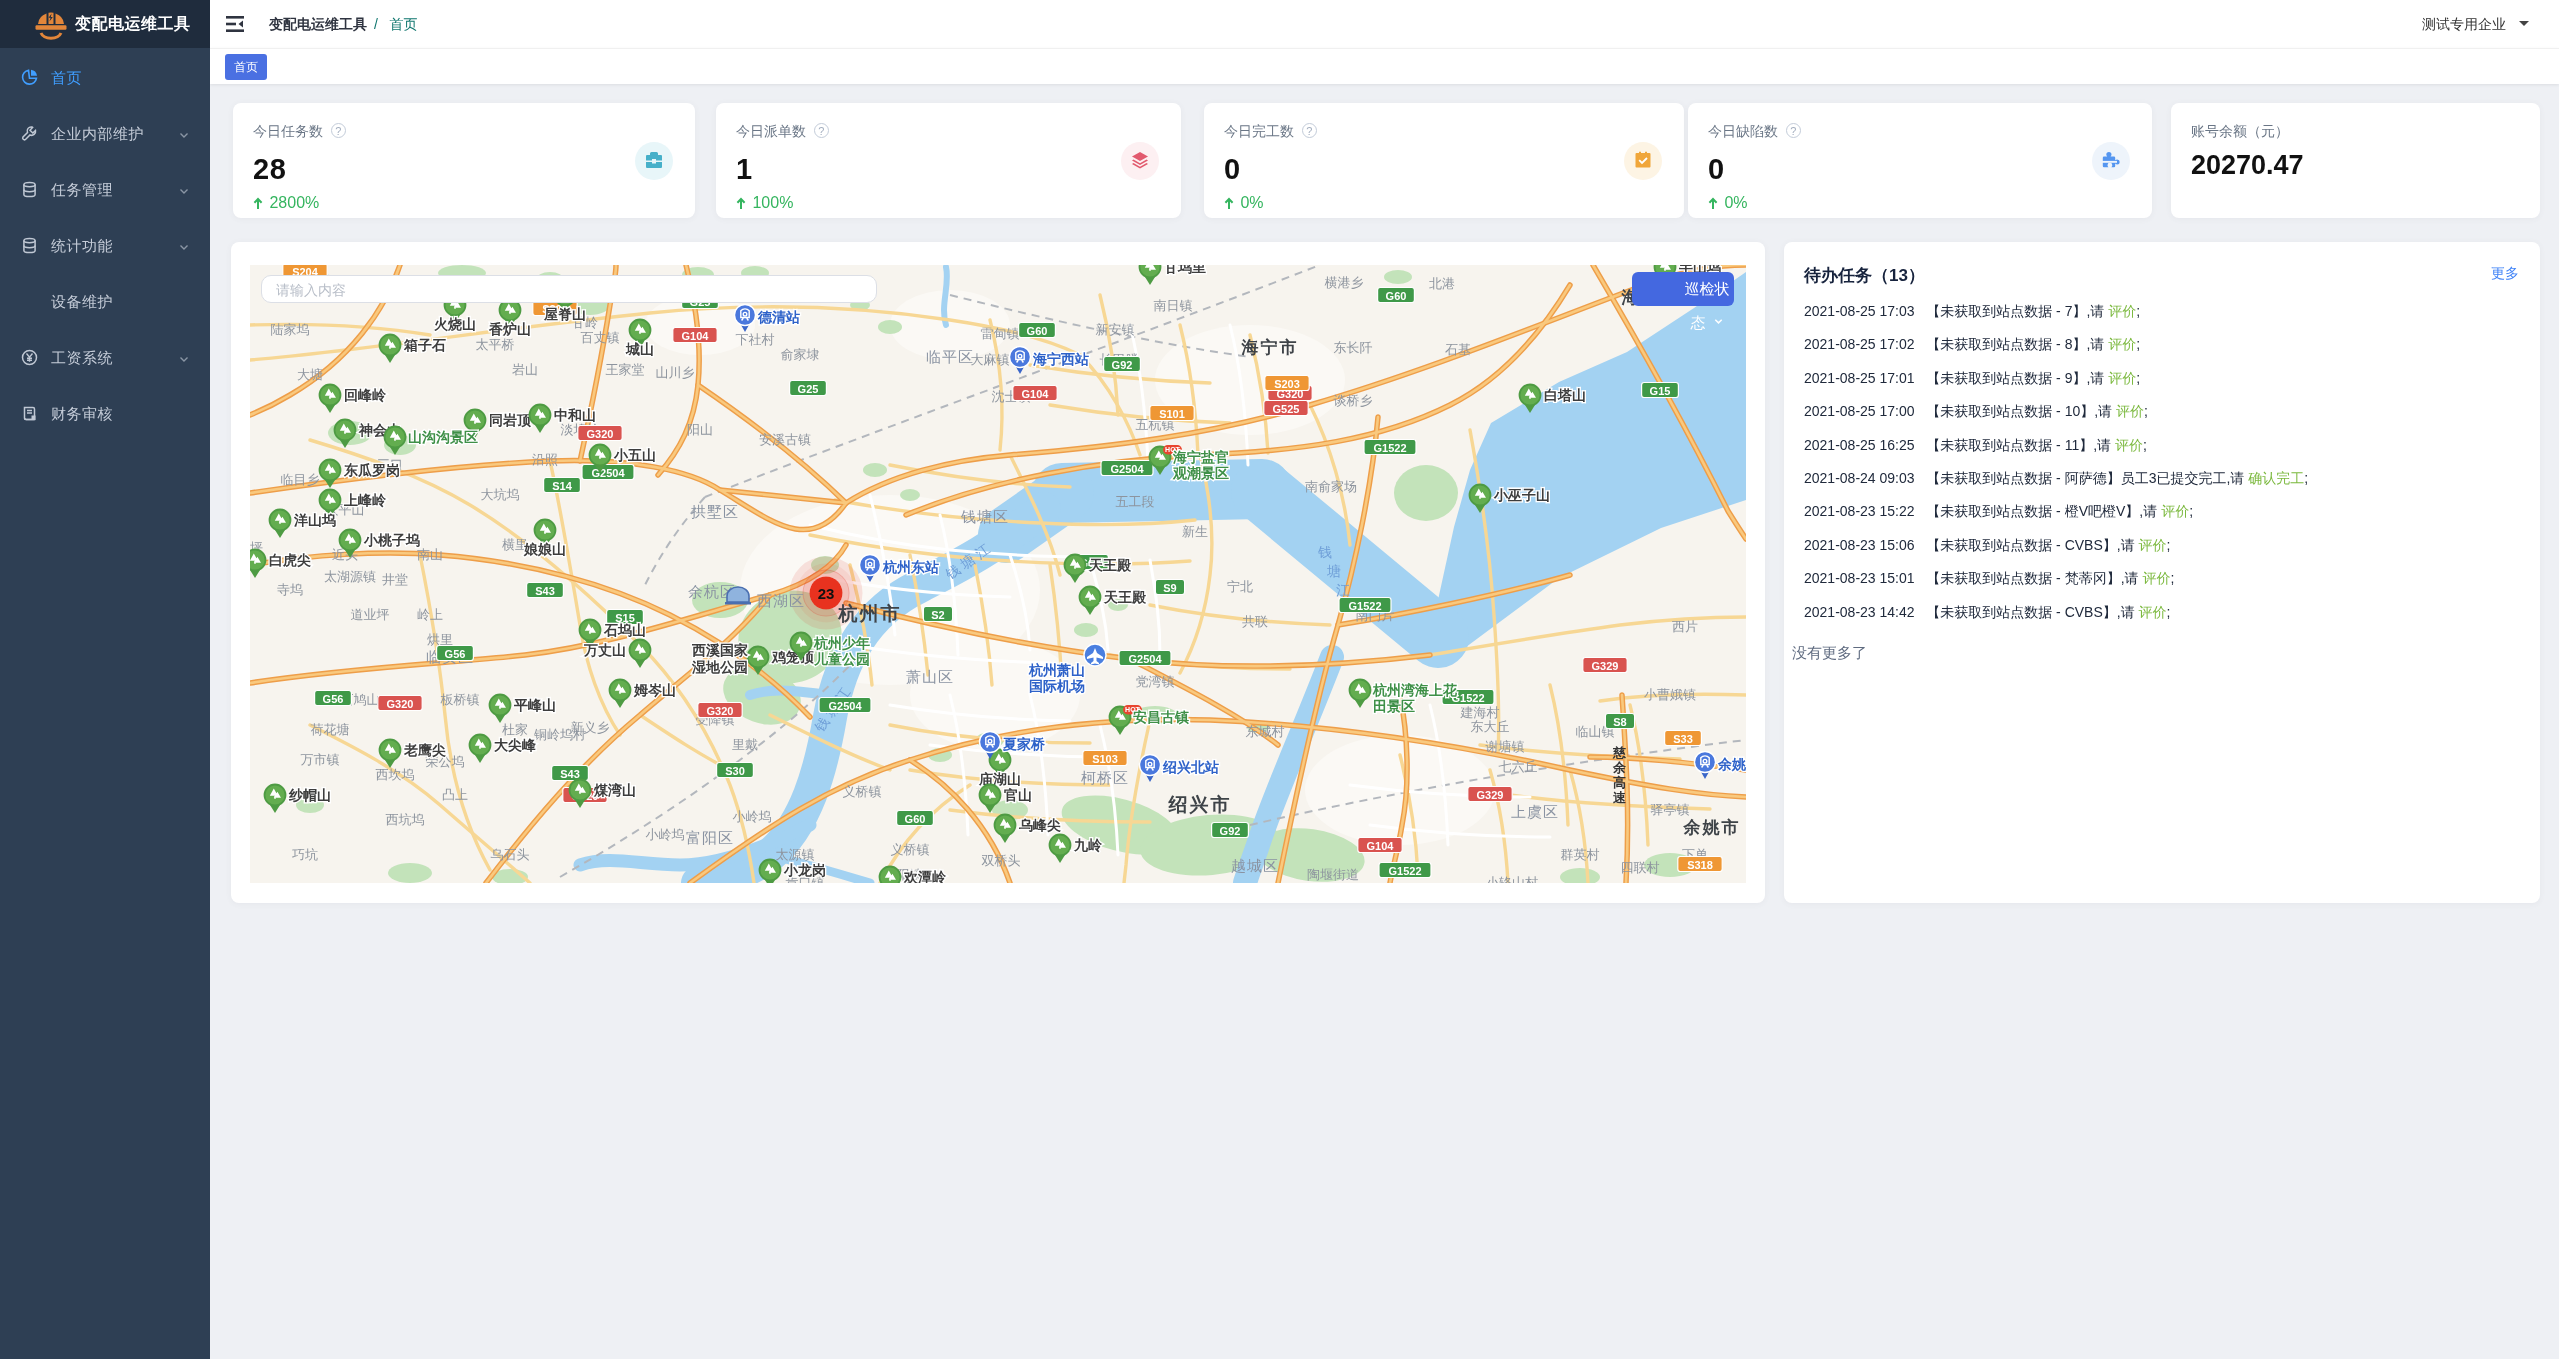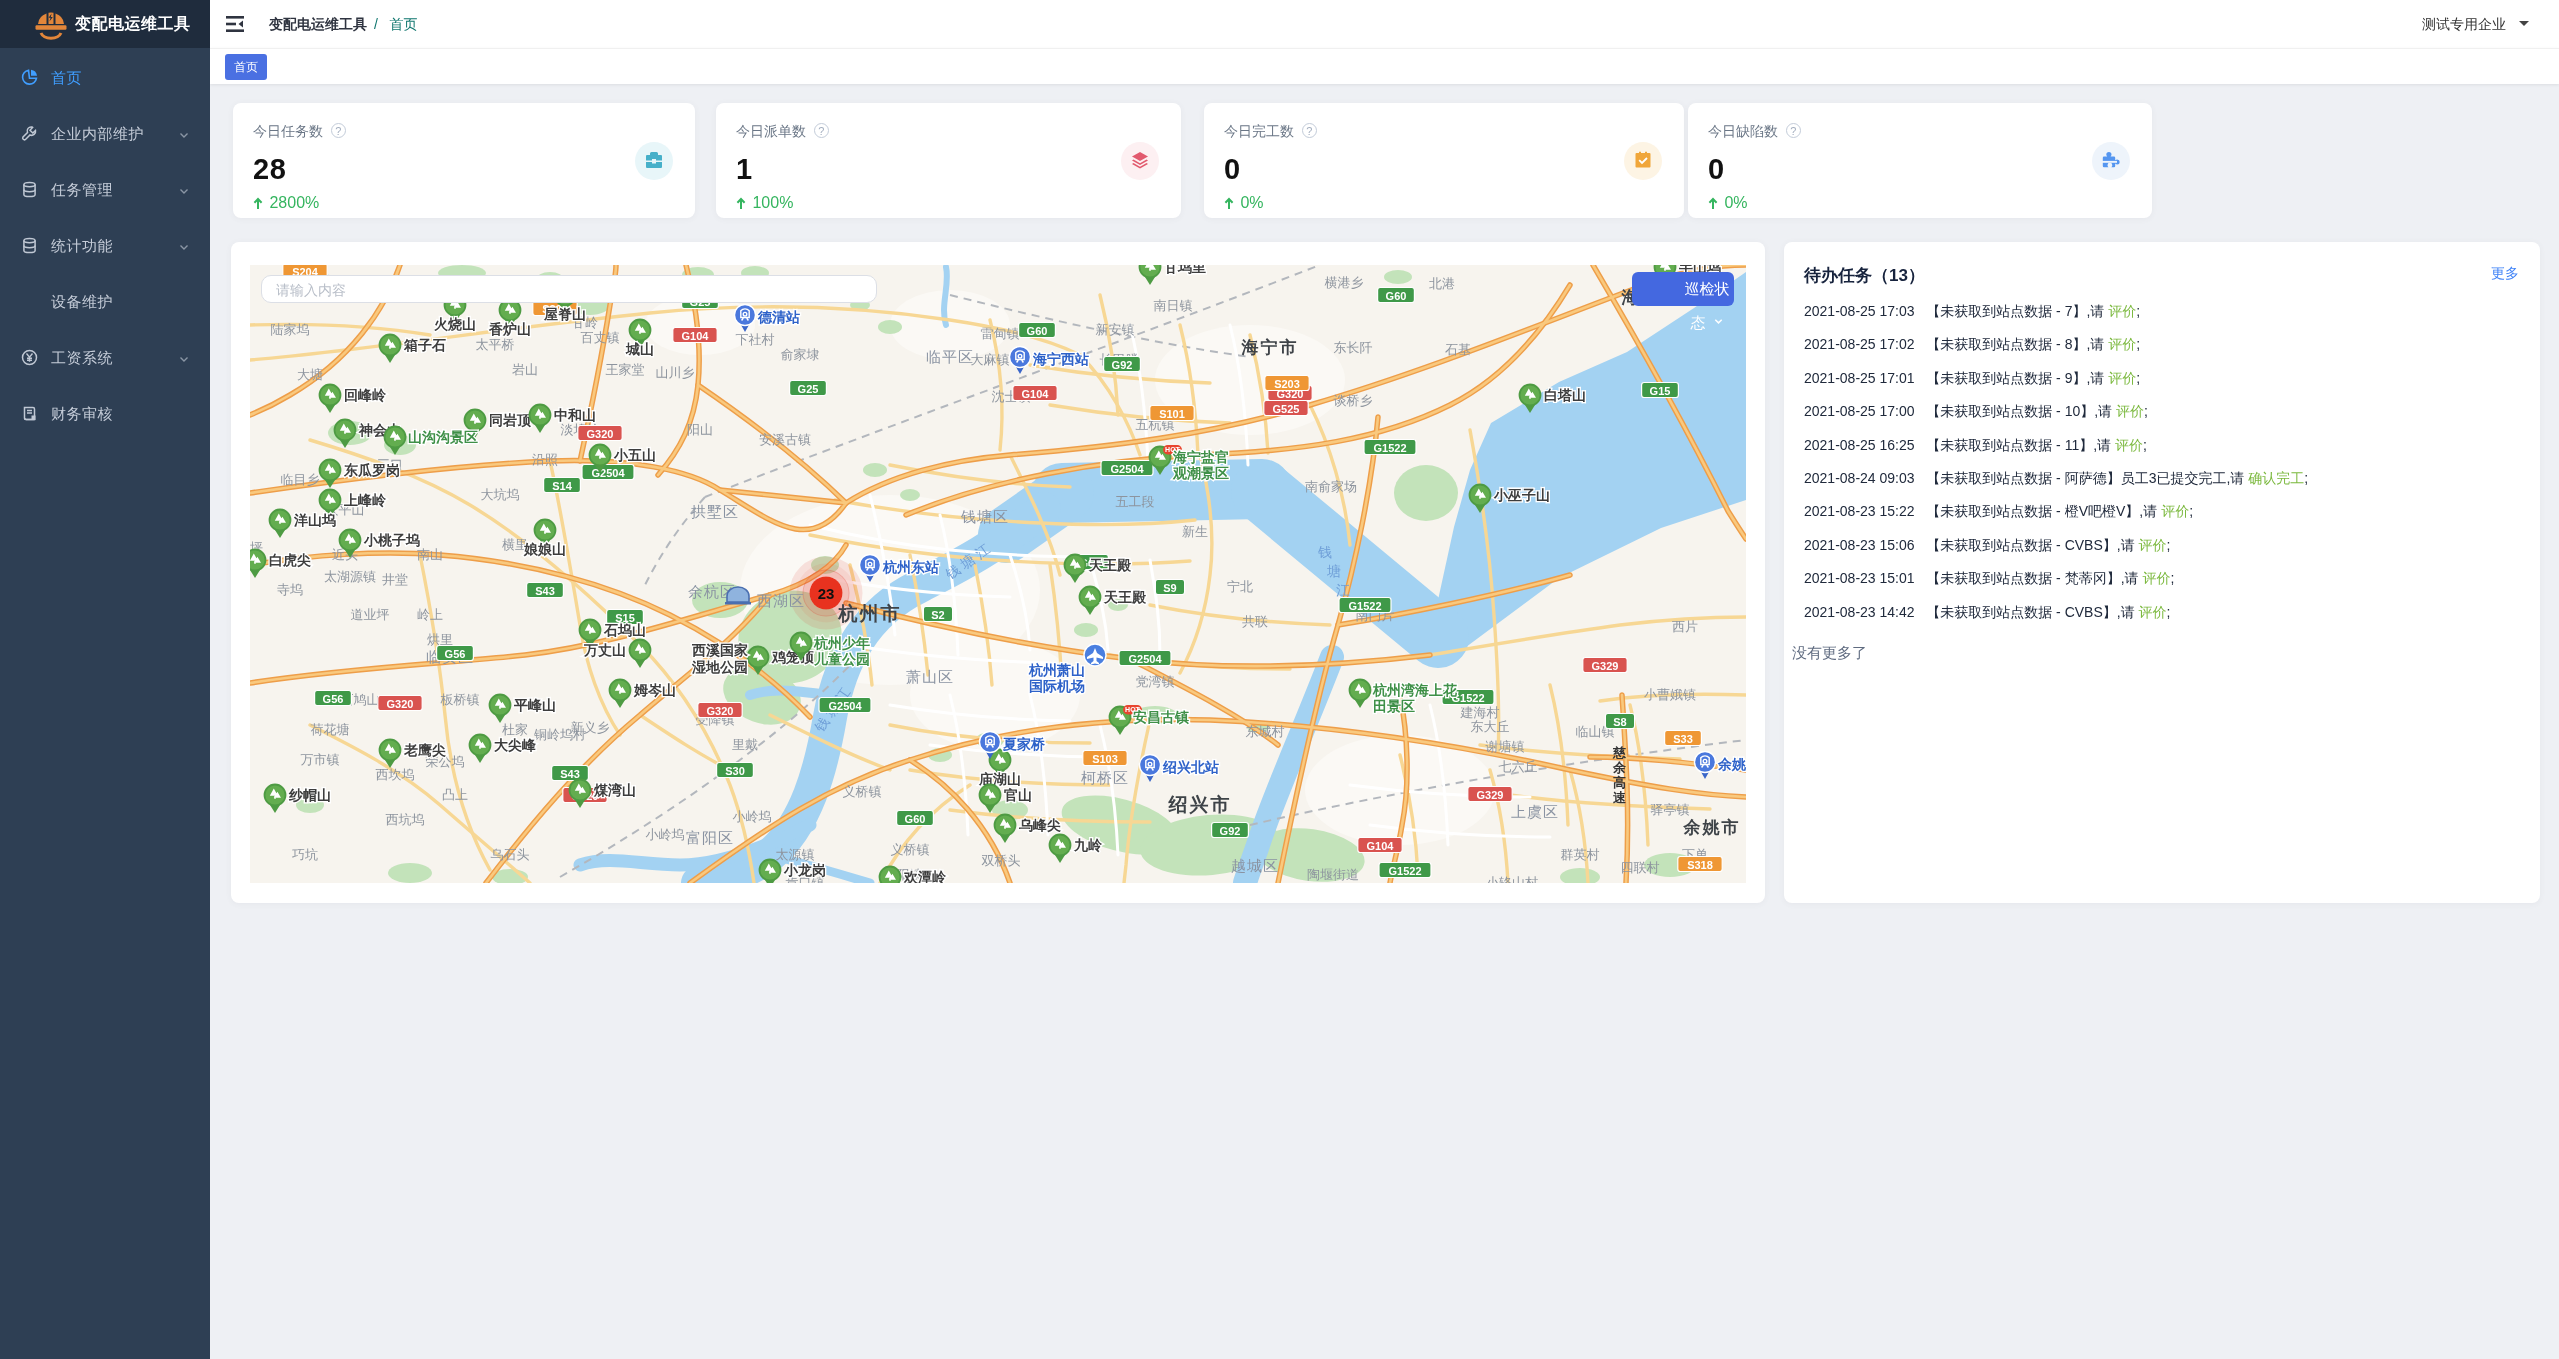--- a/index.html
+++ b/index.html
@@ -176,20 +176,24 @@
   <div class="sc-title">今日缺陷数 <span class="qm">?</span></div>
   <div class="sc-num">0</div>
   <div class="sc-pct"><svg width="14" height="14" viewBox="0 0 14 14" style="vertical-align:-2px">
           <path d="M7 13 L7 4 M3.4 6.8 L7 3 L10.6 6.8" stroke="#35b55f" stroke-width="2" fill="none"></path>
         </svg> 0%</div>
   <div class="sc-ico" style="background:#eef4fb"><svg width="20" height="20" viewBox="0 0 20 20">
           <path d="M3 6.5 H6.2 C5.6 5.8 5.3 5.2 5.3 4.5 A2.6 2.6 0 0 1 10.5 4.5 C10.5 5.2 10.2 5.8 9.6 6.5 H13 A1.2 1.2 0 0 1 14.2 7.7 V10.3 C14.9 9.7 15.6 9.4 16.2 9.4 A2.5 2.5 0 0 1 16.2 14.4 C15.6 14.4 14.9 14.1 14.2 13.5 V16 A1.2 1.2 0 0 1 13 17.2 H10.4 C11 16.5 11.3 15.8 11.3 15.2 A2.4 2.4 0 0 0 6.5 15.2 C6.5 15.8 6.8 16.5 7.4 17.2 H3 A1.2 1.2 0 0 1 1.8 16 V7.7 A1.2 1.2 0 0 1 3 6.5 Z" fill="#5596f0"></path>
           <rect x="1" y="10.9" width="15" height="1.9" fill="#eef4fb"></rect>
         </svg></div>
 </div>
+    <div class="scard" style="left:2171px;width:369px">
+   <div class="sc-title" style="color:#6a7686">账号余额（元）</div>
+   <div class="sc-balance">20270.47</div>
+ </div>
   <div class="mapcard">
     <div class="mapbox">
       <svg width="1496" height="618" viewBox="0 0 1496 618" font-family="Liberation Sans, sans-serif" style="position:absolute;left:0;top:0">
           <rect width="1496" height="618" fill="#f7f4ee"></rect>
           <ellipse cx="640" cy="325" rx="150" ry="95" fill="#fbf9f5"></ellipse>
           <ellipse cx="745" cy="430" rx="85" ry="55" fill="#fbf9f5"></ellipse>
           <ellipse cx="1000" cy="115" rx="95" ry="55" fill="#fbf9f5"></ellipse>
           <ellipse cx="1150" cy="525" rx="95" ry="55" fill="#fbf9f5"></ellipse>
           <ellipse cx="700" cy="60" rx="60" ry="35" fill="#fbf9f5"></ellipse>
           <ellipse cx="450" cy="60" rx="55" ry="30" fill="#fbf9f5"></ellipse>

